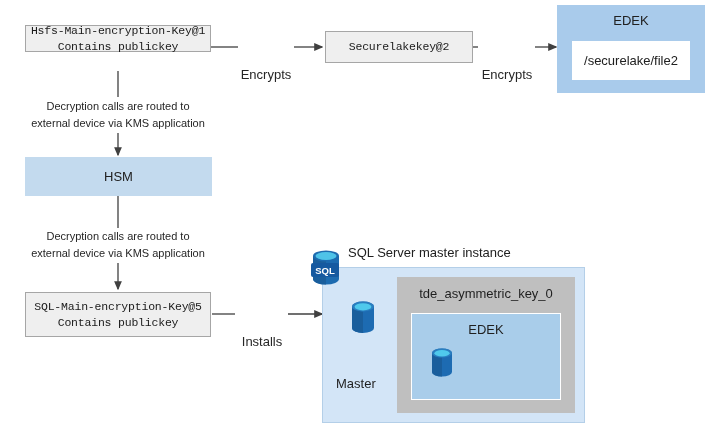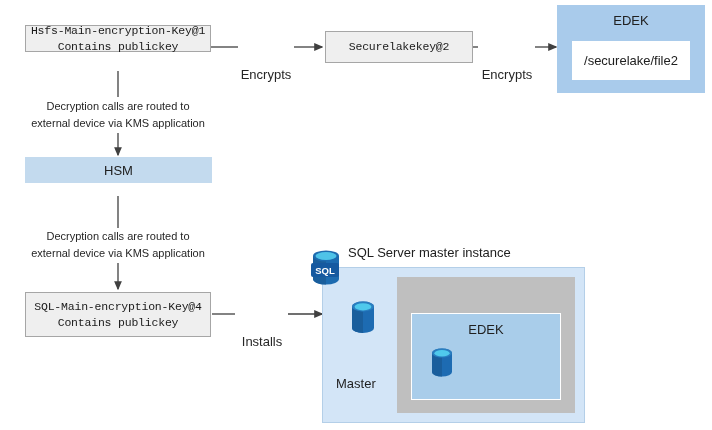--- a/index.html
+++ b/index.html
@@ -184,31 +184,31 @@
   <div class="edek-outer" style="left:557px; top:5px; width:148px; height:88px;">
     <div class="edek-title" style="top:8px;">EDEK</div>
     <div class="edek-inner" style="left:15px; top:36px; width:118px; height:39px;">/securelake/file2</div>
   </div>
 
   <div class="free-text" style="left:0px; top:98px; width:236px;">
     <div>Decryption calls are routed to</div>
     <div>external device via KMS application</div>
   </div>
 
-  <div class="node node-hsm" style="left:25px; top:157px; width:187px; height:26px;">
+  <div class="node node-hsm" style="left:25px; top:157px; width:187px; height:39px;">
     <span class="node-line">HSM</span>
   </div>
 
   <div class="free-text" style="left:0px; top:228px; width:236px;">
     <div>Decryption calls are routed to</div>
     <div>external device via KMS application</div>
   </div>
 
   <div class="node node-key" style="left:25px; top:292px; width:186px; height:45px;">
-    <span class="node-line">SQL-Main-encryption-Key@4</span>
+    <span class="node-line">SQL-Main-encryption-Key@5</span>
     <span class="node-line">Contains publickey</span>
   </div>
 
   <div class="edge-label" style="left:238px; top:306px; width:48px;">Installs</div>
 
   <div class="sql-outer" style="left:322px; top:267px; width:263px; height:156px;"></div>
 
   <div class="icon-wrap" style="left:308px; top:248px;">
     <svg width="36" height="40" viewBox="0 0 36 40">
       <ellipse cx="18" cy="8" rx="13" ry="5.5" fill="#1f6cb0"></ellipse>
@@ -227,20 +227,21 @@
       <ellipse cx="16" cy="6.5" rx="11" ry="5" fill="#1f6cb0"></ellipse>
       <path d="M5 6.5 L5 28 A11 5 0 0 0 27 28 L27 6.5 Z" fill="#1d6bb2"></path>
       <path d="M5 6.5 L5 28 A11 5 0 0 0 16 33 L16 11.5 A11 5 0 0 1 5 6.5 Z" fill="#1a5e9c"></path>
       <ellipse cx="16" cy="6.5" rx="11" ry="5" fill="#2a7ec0"></ellipse>
       <ellipse cx="16" cy="6.8" rx="8.4" ry="3.6" fill="#4fc9ec"></ellipse>
     </svg>
   </div>
   <div class="db-label" style="left:336px; top:340px;margin-top:36px;">Master</div>
 
   <div class="tde-box" style="left:397px; top:277px; width:178px; height:136px;">
+    <div class="tde-label" style="top:9px;">tde_asymmetric_key_0</div>
 
     <div class="edek-inner-blue" style="left:14px; top:36px; width:150px; height:87px;">
       <div class="lbl" style="top:8px;">EDEK</div>
 
       <div class="icon-wrap" style="left:16px; top:33px;">
         <svg width="28" height="34" viewBox="0 0 28 34">
           <ellipse cx="14" cy="6" rx="10" ry="4.6" fill="#1f6cb0"></ellipse>
           <path d="M4 6 L4 25 A10 4.6 0 0 0 24 25 L24 6 Z" fill="#1d6bb2"></path>
           <path d="M4 6 L4 25 A10 4.6 0 0 0 14 29.6 L14 10.6 A10 4.6 0 0 1 4 6 Z" fill="#1a5e9c"></path>
           <ellipse cx="14" cy="6" rx="10" ry="4.6" fill="#2a7ec0"></ellipse>

